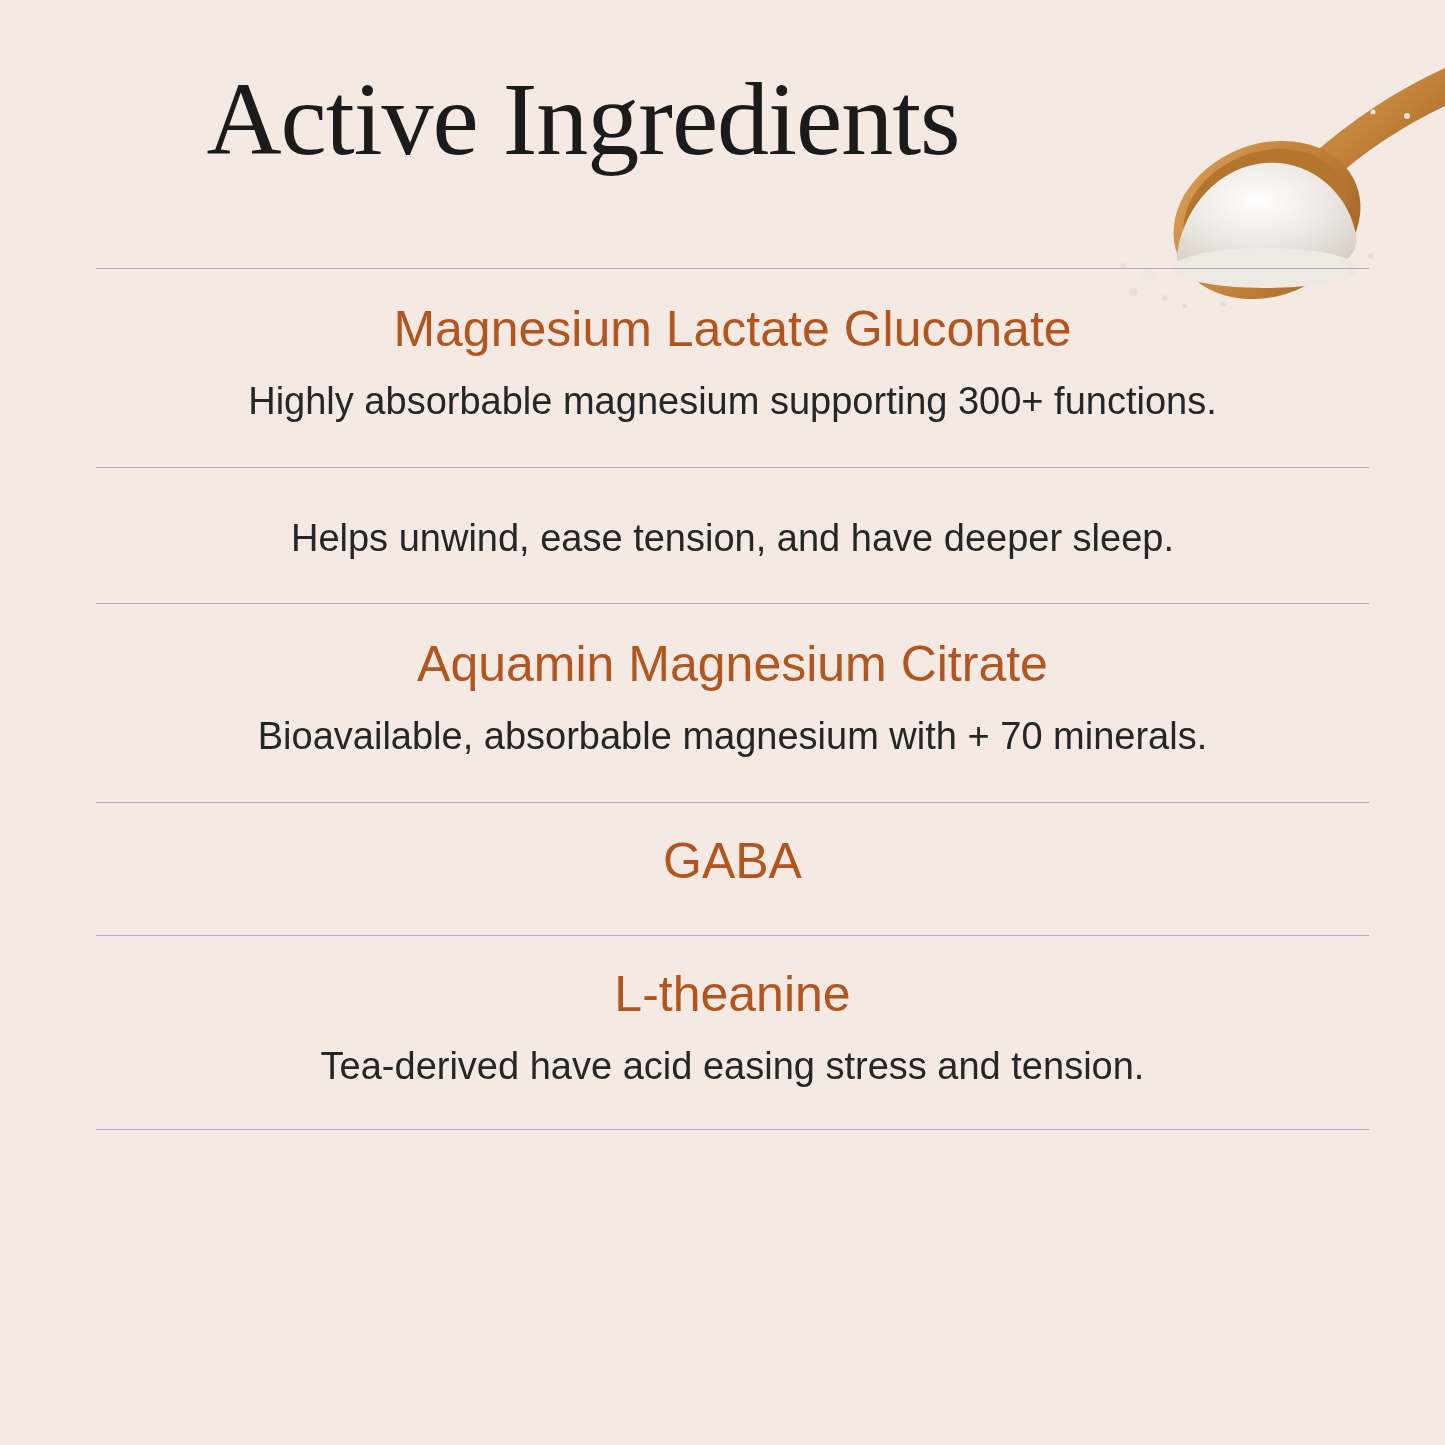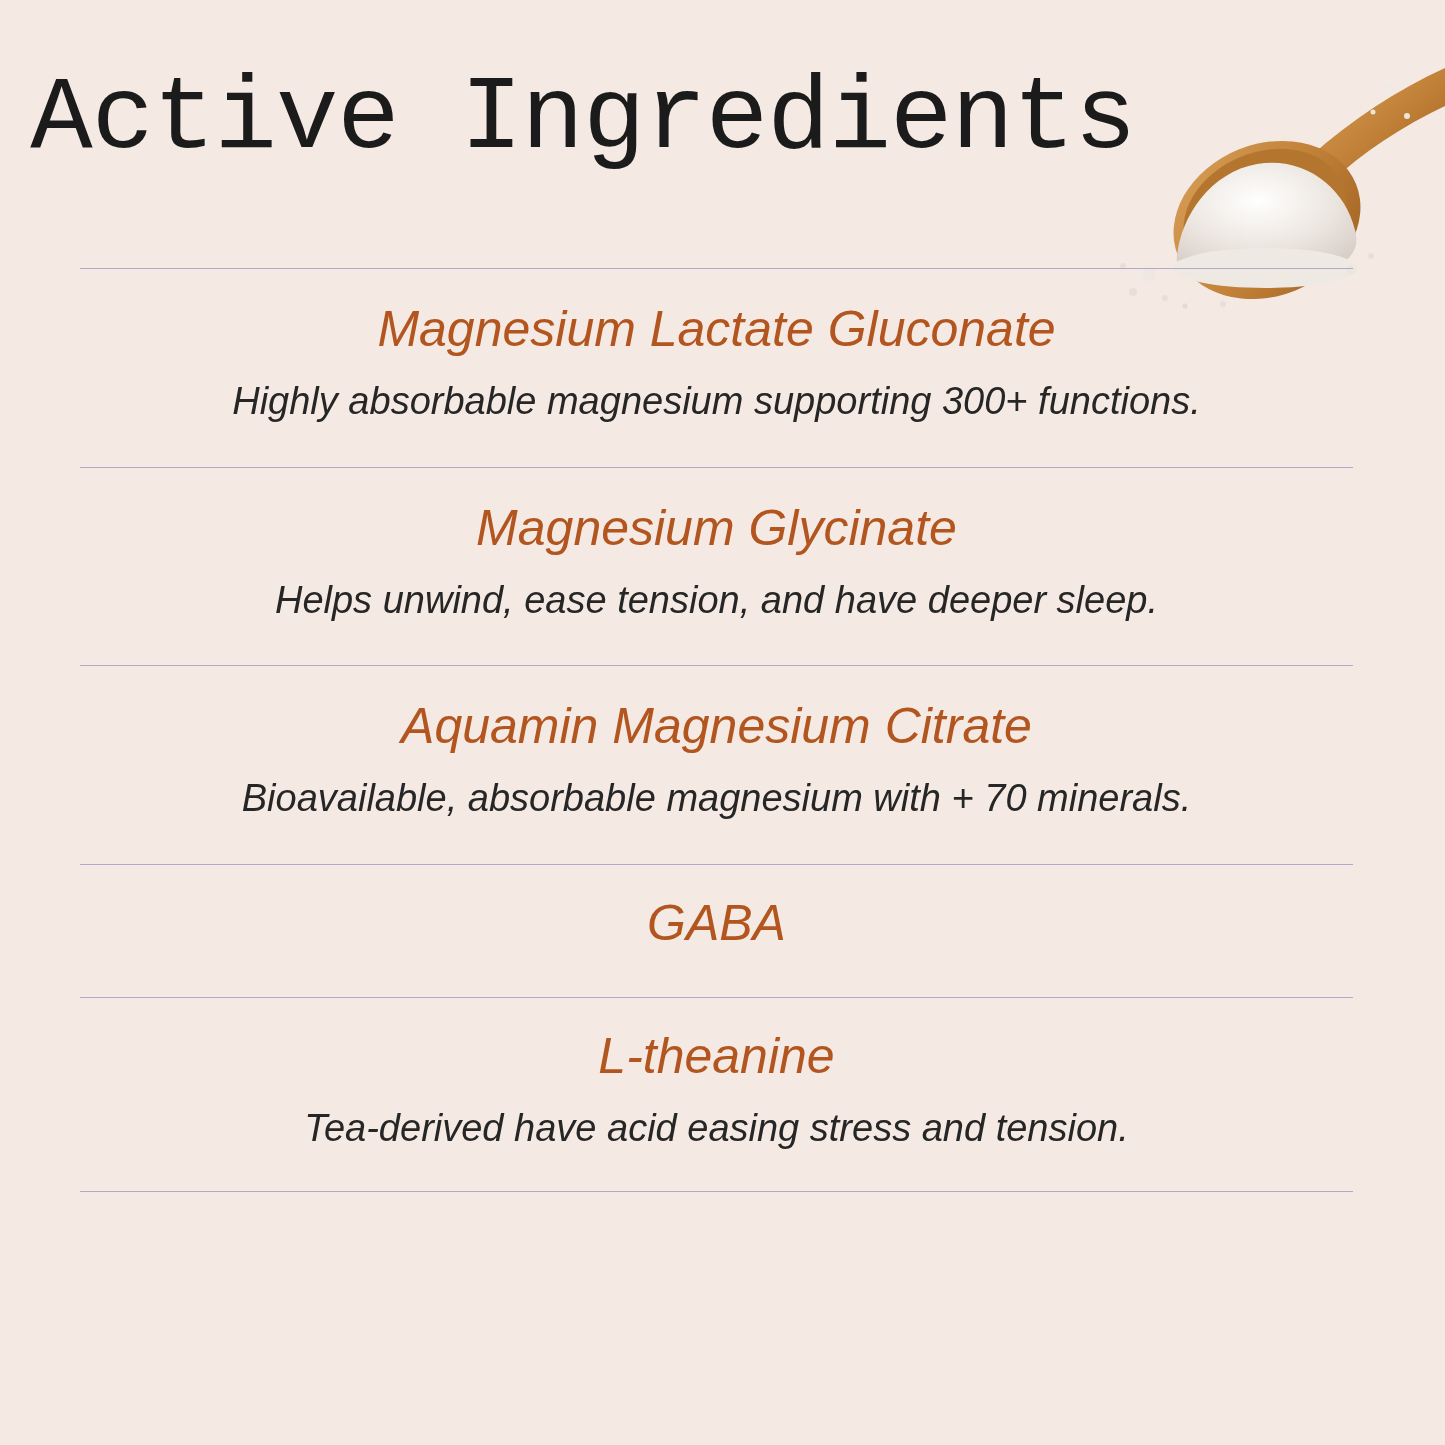--- a/index.html
+++ b/index.html
@@ -22,21 +22,21 @@
     box-sizing: border-box;
   }
 
   
   .title {
     position: absolute;
     top: 62px;
     left: 0;
     width: 1166px;
     text-align: center;
-    font-family: Liberation Mono, monospace;
+    font-family: Liberation Serif, serif;
     font-size: 104px;
     line-height: 1.1;
     letter-spacing: -1px;
     color: #1b1b1b;
     font-weight: 400;
     z-index: 3;
   }
 
   
   .artwork {
@@ -46,24 +46,23 @@
     width: 330px;
     height: 330px;
     z-index: 2;
     pointer-events: none;
   }
 
   
   .list {
     position: absolute;
     top: 268px;
-    left: 80px;
+    left: 96px;
     width: 1273px;
     z-index: 4;
-    font-style: italic;
   }
   .rule {
     height: 1px;
     background: #b3a9c8;
     width: 100%;
   }
   .item {
     padding: 32px 0 26px 0;
     text-align: center;
   }
@@ -133,21 +132,20 @@
     <div class="rule"></div>
 
     <div class="item">
       <p class="item-name">Magnesium Lactate Gluconate</p>
       <p class="item-desc">Highly absorbable magnesium supporting 300+ functions.</p>
     </div>
 
     <div class="rule"></div>
 
     <div class="item">
-      <p class="item-name">Magnesium Glycinate</p>
       <p class="item-desc">Helps unwind, ease tension, and have deeper sleep.</p>
     </div>
 
     <div class="rule"></div>
 
     <div class="item">
       <p class="item-name">Aquamin Magnesium Citrate</p>
       <p class="item-desc">Bioavailable, absorbable magnesium with + 70 minerals.</p>
     </div>
 

